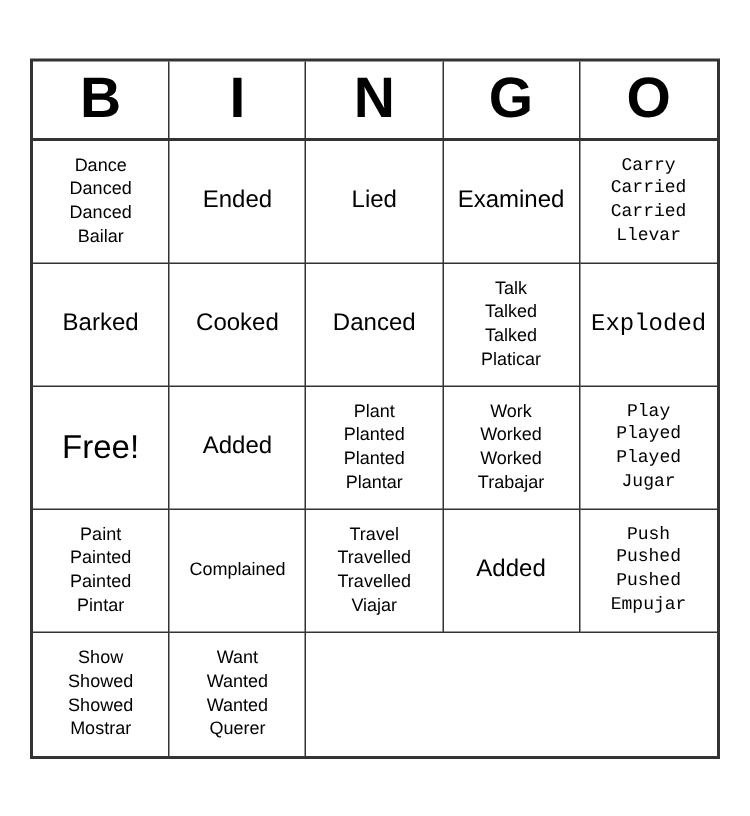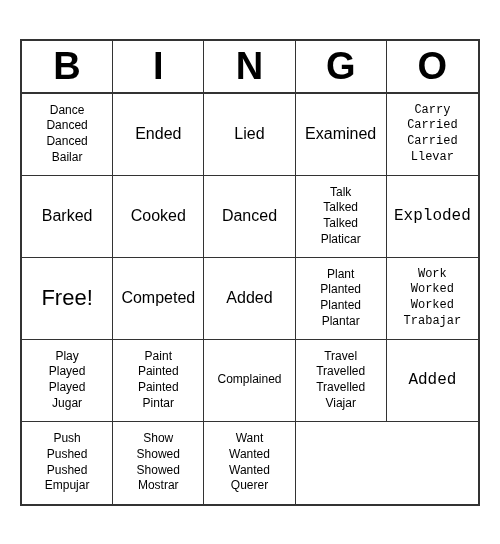--- a/index.html
+++ b/index.html
@@ -79,21 +79,20 @@
       <div class="bingo-cell large-text">Ended</div>
       <div class="bingo-cell large-text">Lied</div>
       <div class="bingo-cell large-text">Examined</div>
       <div class="bingo-cell">Carry<br>Carried<br>Carried<br>Llevar</div>
       <div class="bingo-cell large-text">Barked</div>
       <div class="bingo-cell large-text">Cooked</div>
       <div class="bingo-cell large-text">Danced</div>
       <div class="bingo-cell">Talk<br>Talked<br>Talked<br>Platicar</div>
       <div class="bingo-cell large-text">Exploded</div>
       <div class="bingo-cell free">Free!</div>
-      <div class="bingo-cell large-text">Competed</div>
       <div class="bingo-cell large-text">Added</div>
       <div class="bingo-cell">Plant<br>Planted<br>Planted<br>Plantar</div>
       <div class="bingo-cell">Work<br>Worked<br>Worked<br>Trabajar</div>
       <div class="bingo-cell">Play<br>Played<br>Played<br>Jugar</div>
       <div class="bingo-cell">Paint<br>Painted<br>Painted<br>Pintar</div>
       <div class="bingo-cell">Complained</div>
       <div class="bingo-cell">Travel<br>Travelled<br>Travelled<br>Viajar</div>
       <div class="bingo-cell large-text">Added</div>
       <div class="bingo-cell">Push<br>Pushed<br>Pushed<br>Empujar</div>
       <div class="bingo-cell">Show<br>Showed<br>Showed<br>Mostrar</div>

